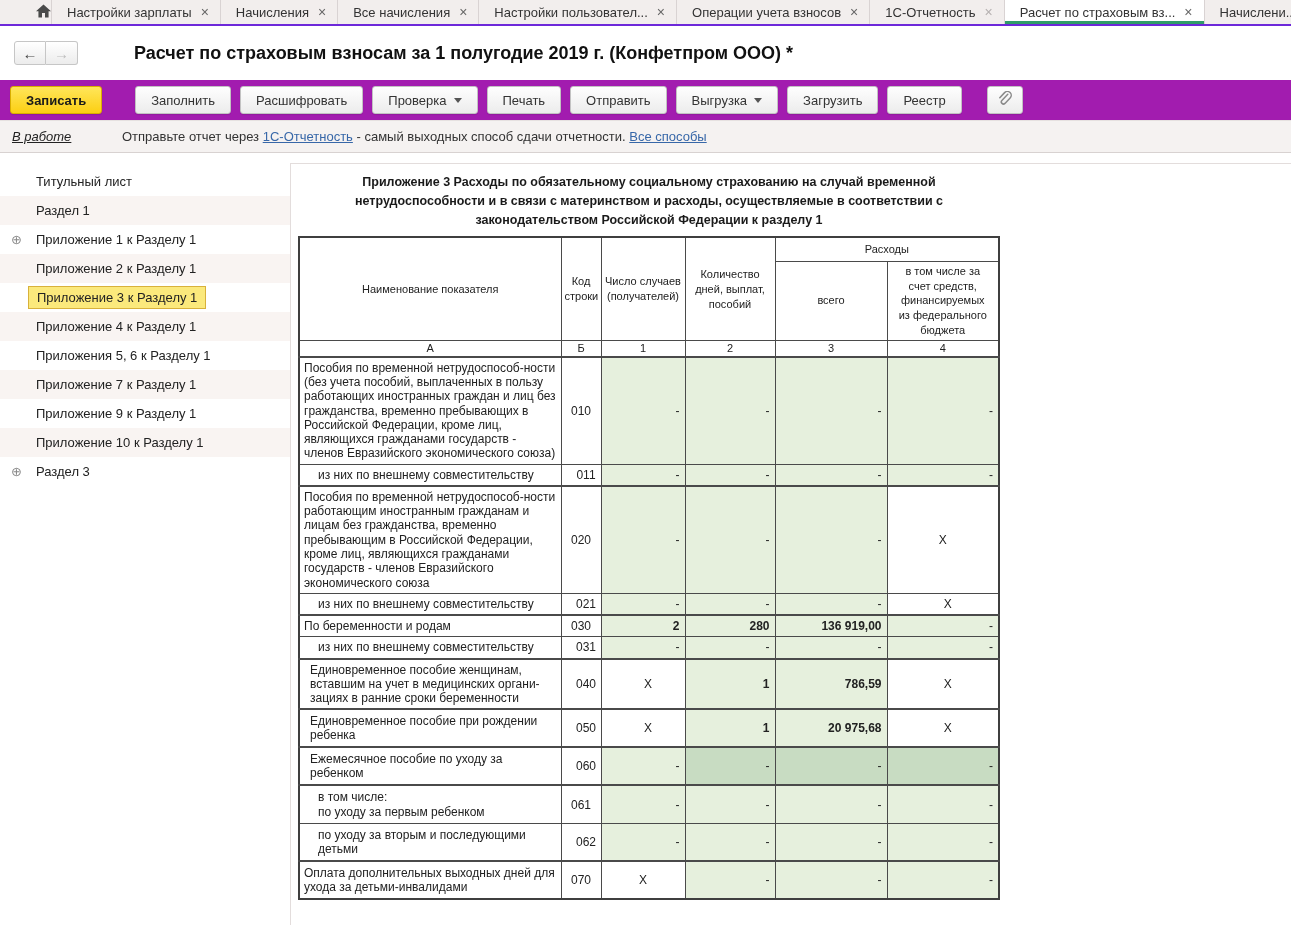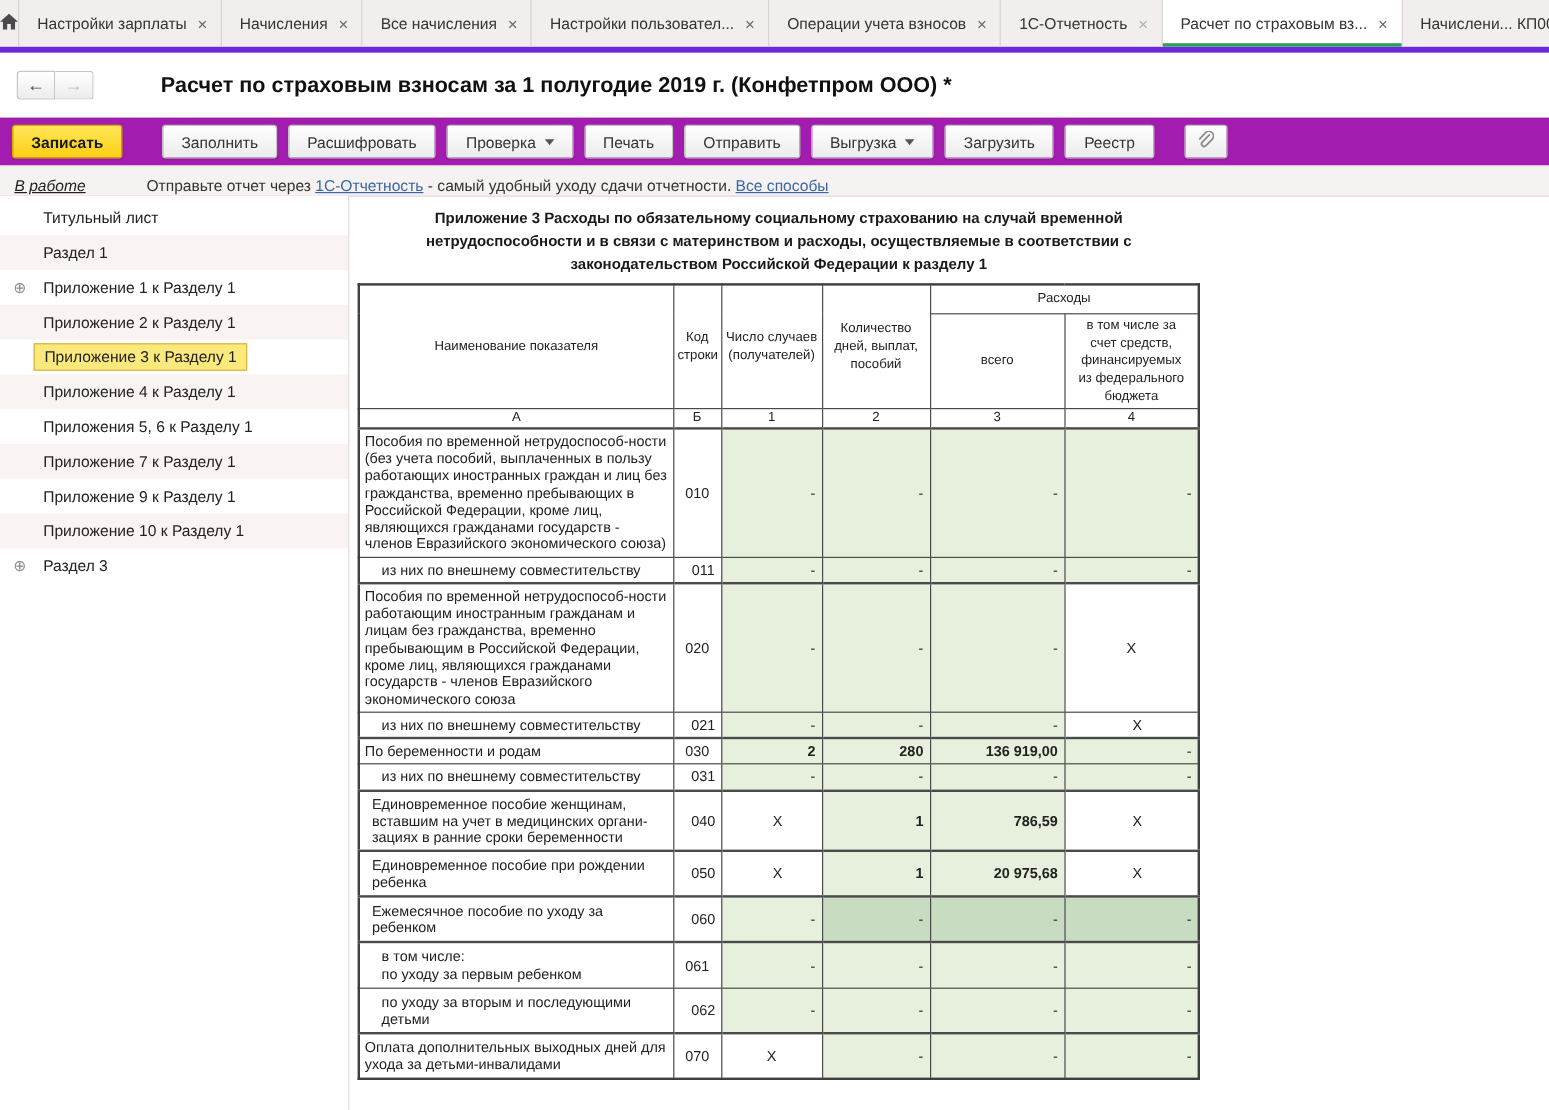--- a/index.html
+++ b/index.html
@@ -4,21 +4,21 @@
 <style>
   :root{
     --accent:#2f9c68; --cell-green:#e6f0dd; --cell-green-dark:#c8dcc2;
     --sel-yellow:#fbe97c; --sel-border:#d8b13b; --link:#3767a8;
   }
   *{box-sizing:border-box; margin:0; padding:0;}
   html,body{width:1291px; height:925px; overflow:hidden; background:#fff;
     font-family:"Liberation Sans","DejaVu Sans",sans-serif; font-size:13px; color:#222;}
 
   
-  .tabbar{display:flex; align-items:stretch; height:44px; background:#f2eeed; border-bottom:5px solid #6d28d9;}
+  .tabbar{display:flex; align-items:stretch; height:26px; background:#f2eeed; border-bottom:2px solid #6d28d9;padding-left:36px;}
   .home-tab{width:30px; display:flex; align-items:center; justify-content:center; border-right:1px solid #d9d3d3; cursor:pointer;}
   .tab{display:flex; align-items:center; gap:9px; padding:0 11px 0 15px; color:#333;
        border-right:1px solid #d9d3d3; position:relative; white-space:nowrap; cursor:pointer;}
   .tab.active{background:#fff;}
   .tab.active::after{content:""; position:absolute; left:0; right:0; bottom:0; height:3px; background:var(--accent);}
   .tab .close{color:#666; font-size:14px; line-height:1;}
   .tab.dim .close{color:#b5b0b0;}
 
   
   .titlebar{height:54px; background:#fff; display:flex; align-items:center;}
@@ -39,21 +39,21 @@
   .btn.attach{width:36px; justify-content:center; margin-left:16px; padding:0;}
 
   
   .statusbar{height:33px; background:#f5f2f1; border-top:1px solid #e6e1e0; border-bottom:1px solid #d8d2d1;
       display:flex; align-items:center;}
   .state-link{margin-left:12px; width:92px; text-decoration:underline; color:#222; cursor:pointer;font-style:italic;}
   .status-msg{margin-left:18px; color:#333;}
   .status-msg a{color:var(--link); text-decoration:underline; cursor:pointer;}
 
   
-  .content{position:absolute; top:163px; left:0; right:0; bottom:0; display:flex; background:#f9a8d4;}
+  .content{position:absolute; top:163px; left:0; right:0; bottom:0; display:flex; background:#ef4444;}
   .sidebar{width:290px; padding-top:4px; background:#fff;}
   .side-item{height:29px; display:flex; align-items:center; padding-left:36px; position:relative; color:#222; cursor:pointer;}
   .side-item.alt{background:#f9f4f2;}
   .side-item .expand{position:absolute; left:11px; color:#8a8a8a; font-size:13px;}
   .side-item .sel{background:var(--sel-yellow); border:1px solid var(--sel-border); padding:3px 8px; margin-left:-8px;}
 
   .main{flex:1; border-left:1px solid #e3dddc; border-top:1px solid #e3dddc; background:#fff; padding-top:9px; overflow:hidden;}
   .report-title{width:702px; margin-left:7px; text-align:center; font-weight:bold; font-size:12.5px; line-height:1.5; color:#1a1a1a;}
 
   table.report{border-collapse:collapse; table-layout:fixed; width:700px; margin:7px 0 0 7px; border:2px solid #3f3f3f;}
@@ -165,21 +165,21 @@
         </svg>
     </span>
   </button>
 </div>
 
 <div class="statusbar">
   <span class="state-link">В работе</span>
   <span class="status-msg">
     <span>Отправьте отчет через</span>
     <a>1С-Отчетность</a>
-    <span>- самый удобный уходу сдачи отчетности.</span>
+    <span>- самый выходных способ сдачи отчетности.</span>
     <a>Все способы</a>
   </span>
 </div>
 
 <div class="content">
   <div class="sidebar" id="sidebar-holder">
       <div class="side-item">
         <span>Титульный лист</span>
       </div>
       <div class="side-item alt">

